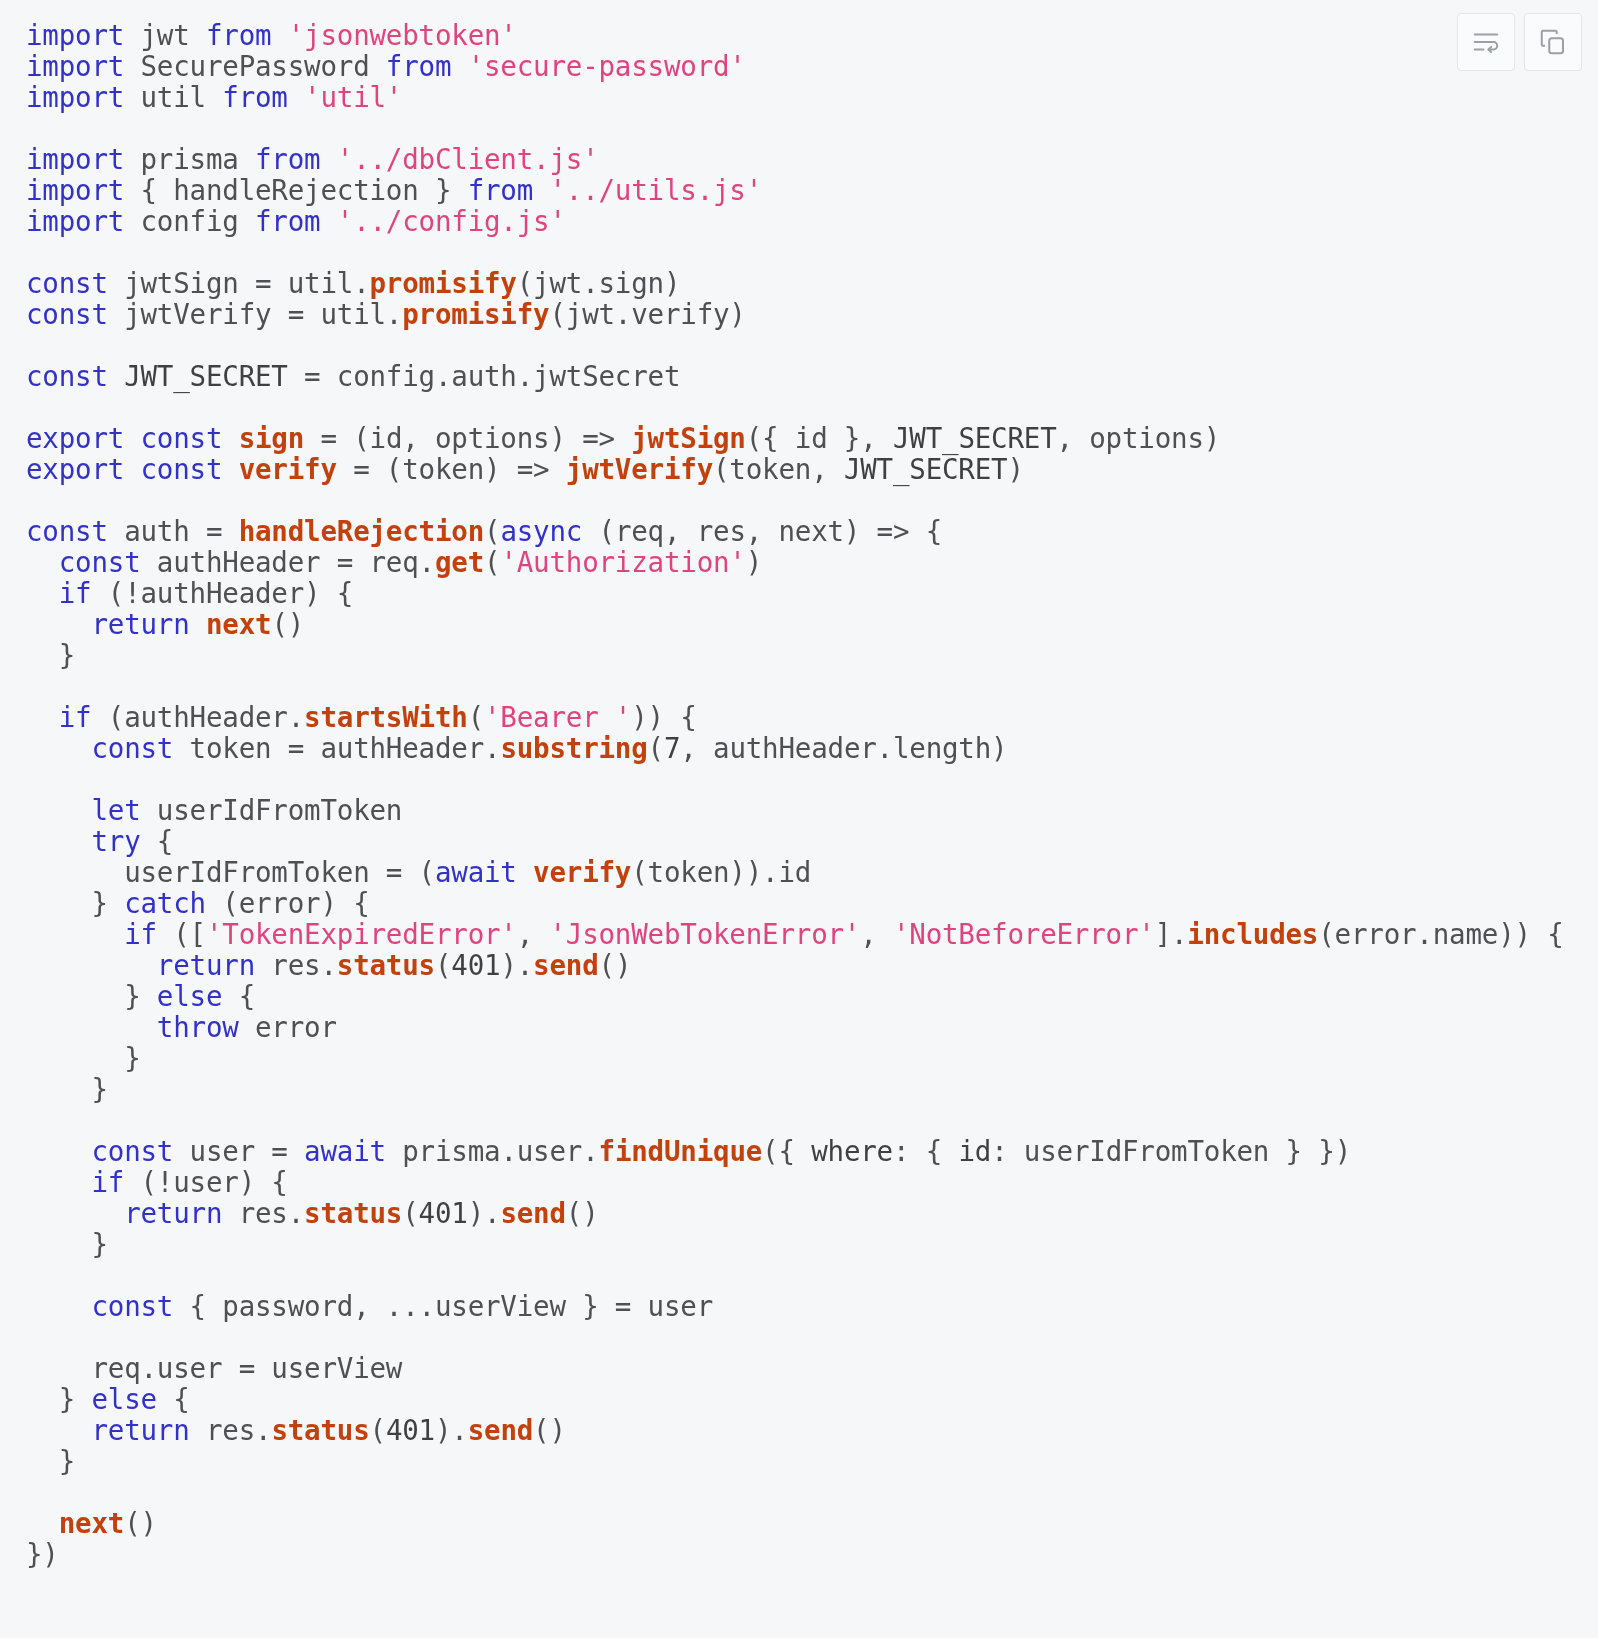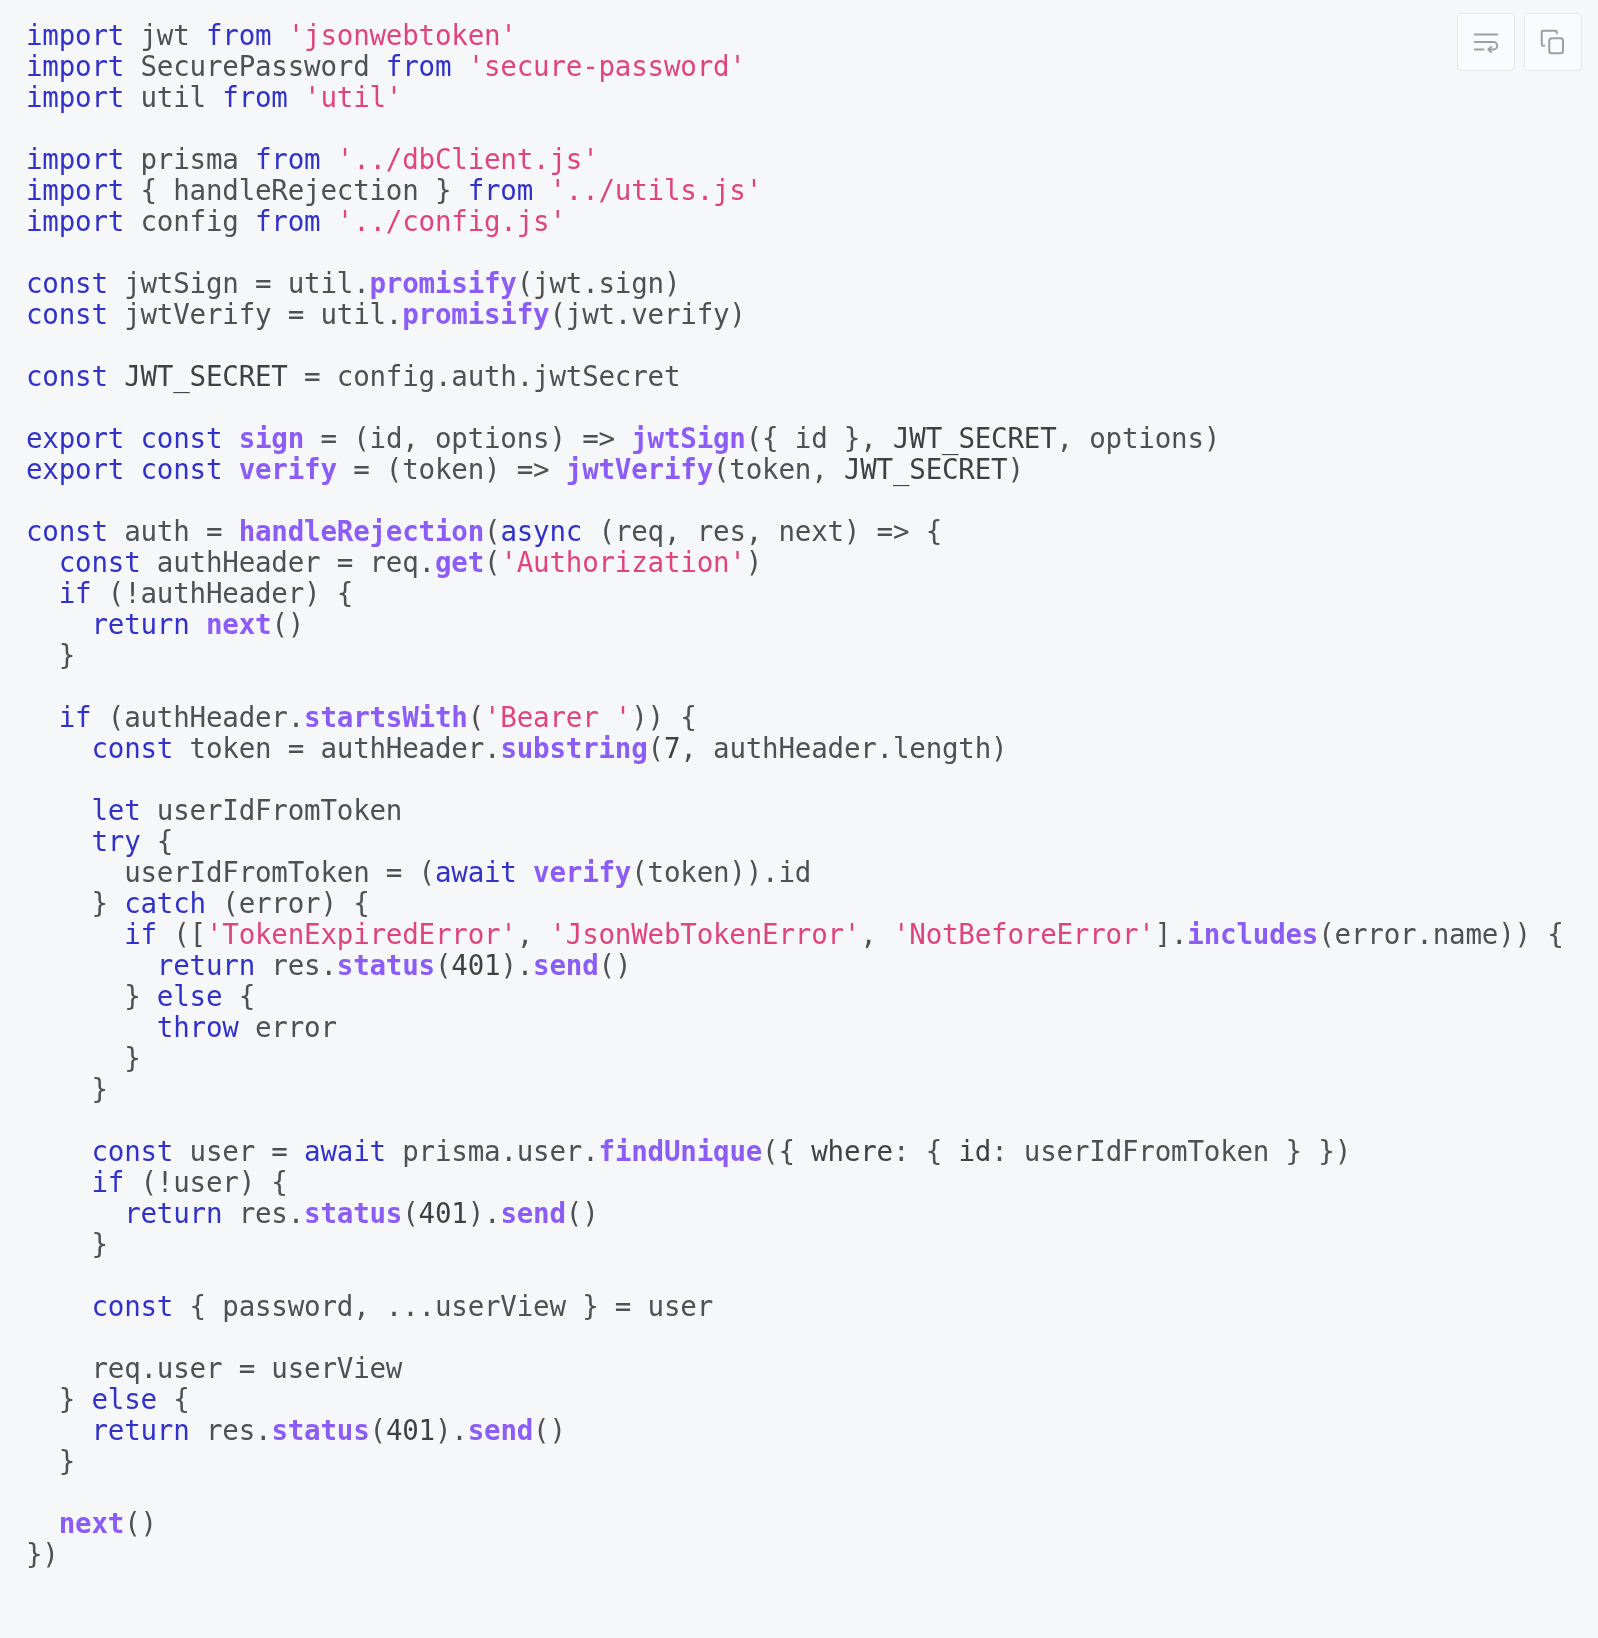--- a/index.html
+++ b/index.html
@@ -59,21 +59,21 @@
     letter-spacing: -0.2px;
     white-space: pre;
     color: #383a42;
     overflow: hidden;
     -webkit-font-smoothing: antialiased;
   }
   .ln { display: block; height: 31px; }
   
   .kw   { color: #3232c8; font-weight: 400; }   
   .str  { color: #e0447e; }                      
-  .fn   { color: #8b5cf6; font-weight: bold; }   
+  .fn   { color: #c2410c; font-weight: bold; }   
   .cls  { color: #404040; }                      
   .pl   { color: #4f5054; }                      
 </style>
 </head>
 <body>
 
 <div id="root">
 
   <div id="toolbar">
     <div class="tool-btn" title="Toggle word wrap">

